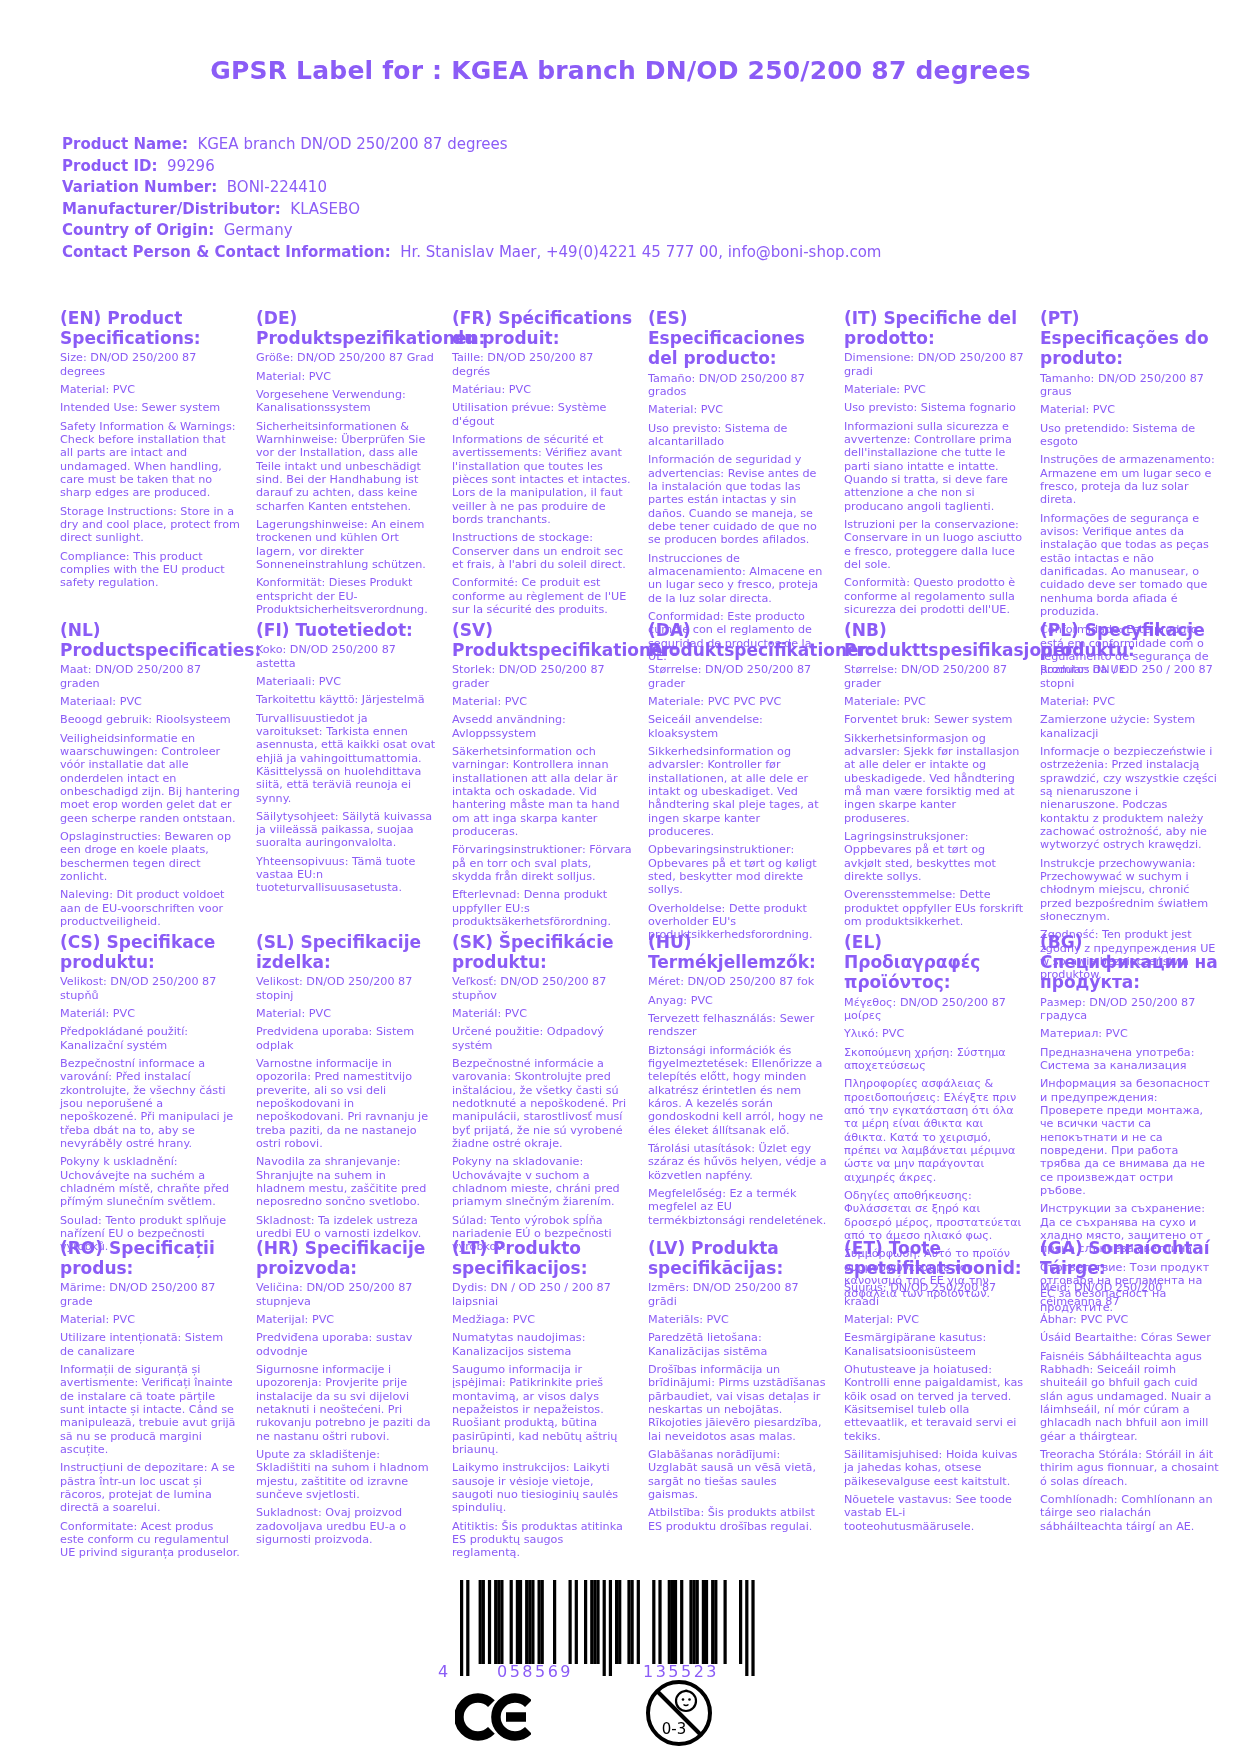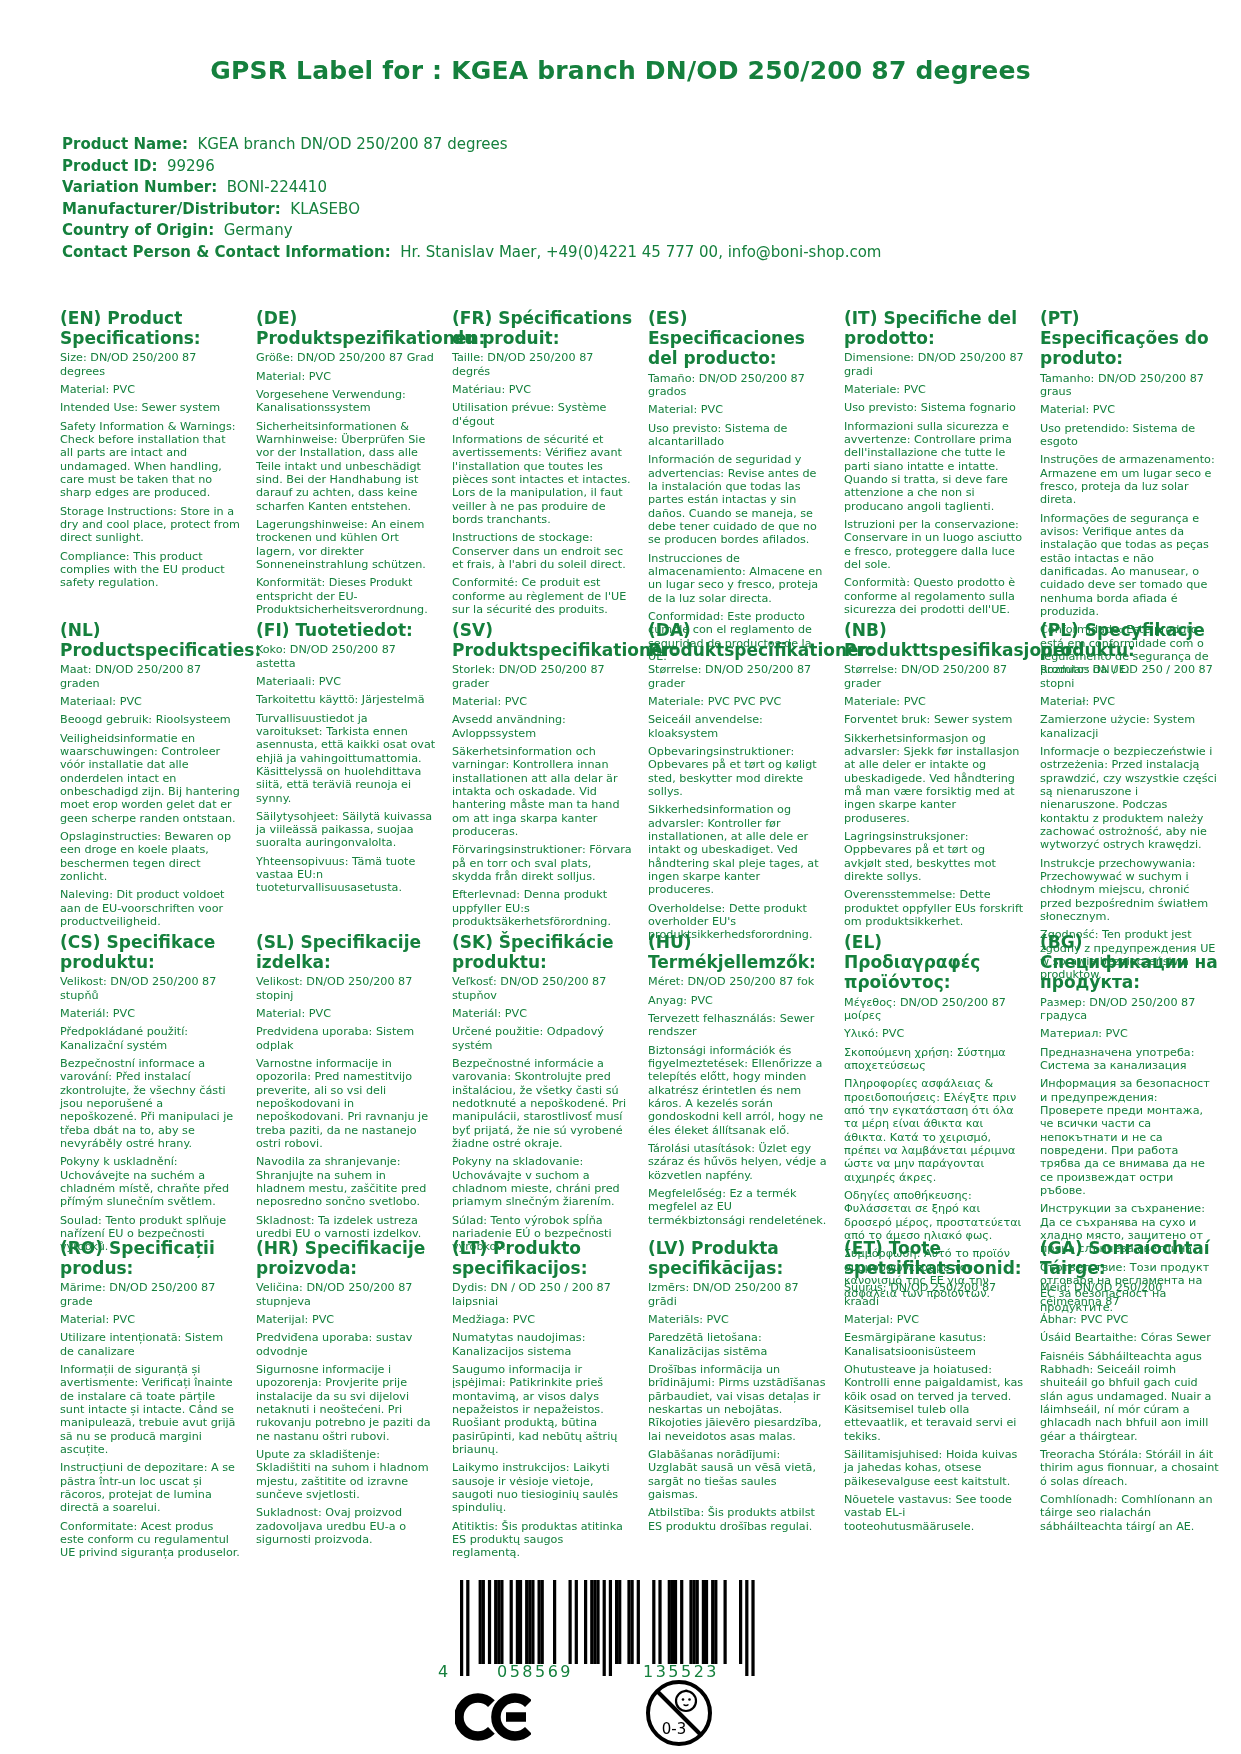--- a/index.html
+++ b/index.html
@@ -1,21 +1,21 @@
 <!DOCTYPE html>
 <html><head>
 <meta charset="utf-8">
 <style>
   html,body{margin:0;padding:0;background:#ffffff;}
   #page{
     position:relative;
     width:1241px;height:1754px;
     background:#ffffff;
     font-family:"DejaVu Sans","Liberation Sans",sans-serif;
-    color:#15803d;
+    color:#8b5cf6;
     overflow:hidden;
   }
   .page-title{
     position:absolute;top:56px;left:0;width:100%;
     text-align:center;font-size:25px;font-weight:bold;letter-spacing:0.2px;
   }
   .info-block{position:absolute;left:62px;top:134px;font-size:15px;}
   .info-line{line-height:21.5px;white-space:nowrap;}
   .info-label{font-weight:bold;}
   .info-value{font-weight:normal;margin-top:28px;}
@@ -144,22 +144,22 @@
         <p class="lang-p">Avsedd användning: Avloppssystem</p>
         <p class="lang-p">Säkerhetsinformation och varningar: Kontrollera innan installationen att alla delar är intakta och oskadade. Vid hantering måste man ta hand om att inga skarpa kanter produceras.</p>
         <p class="lang-p">Förvaringsinstruktioner: Förvara på en torr och sval plats, skydda från direkt solljus.</p>
         <p class="lang-p">Efterlevnad: Denna produkt uppfyller EU:s produktsäkerhetsförordning.</p>
       </div>
       <div class="lang-block">
         <div class="lang-heading">(DA) Produktspecifikationer:</div>
         <p class="lang-p">Størrelse: DN/OD 250/200 87 grader</p>
         <p class="lang-p">Materiale: PVC PVC PVC</p>
         <p class="lang-p">Seiceáil anvendelse: kloaksystem</p>
+        <p class="lang-p">Sikkerhedsinformation og advarsler: Kontroller før installationen, at alle dele er intakt og ubeskadiget. Ved håndtering skal pleje tages, at ingen skarpe kanter produceres.</p>
         <p class="lang-p">Opbevaringsinstruktioner: Opbevares på et tørt og køligt sted, beskytter mod direkte sollys.</p>
-        <p class="lang-p">Sikkerhedsinformation og advarsler: Kontroller før installationen, at alle dele er intakt og ubeskadiget. Ved håndtering skal pleje tages, at ingen skarpe kanter produceres.</p>
         <p class="lang-p">Overholdelse: Dette produkt overholder EU's produktsikkerhedsforordning.</p>
       </div>
       <div class="lang-block">
         <div class="lang-heading">(NB) Produkttspesifikasjoner:</div>
         <p class="lang-p">Størrelse: DN/OD 250/200 87 grader</p>
         <p class="lang-p">Materiale: PVC</p>
         <p class="lang-p">Forventet bruk: Sewer system</p>
         <p class="lang-p">Sikkerhetsinformasjon og advarsler: Sjekk før installasjon at alle deler er intakte og ubeskadigede. Ved håndtering må man være forsiktig med at ingen skarpe kanter produseres.</p>
         <p class="lang-p">Lagringsinstruksjoner: Oppbevares på et tørt og avkjølt sted, beskyttes mot direkte sollys.</p>
         <p class="lang-p">Overensstemmelse: Dette produktet oppfyller EUs forskrift om produktsikkerhet.</p>

